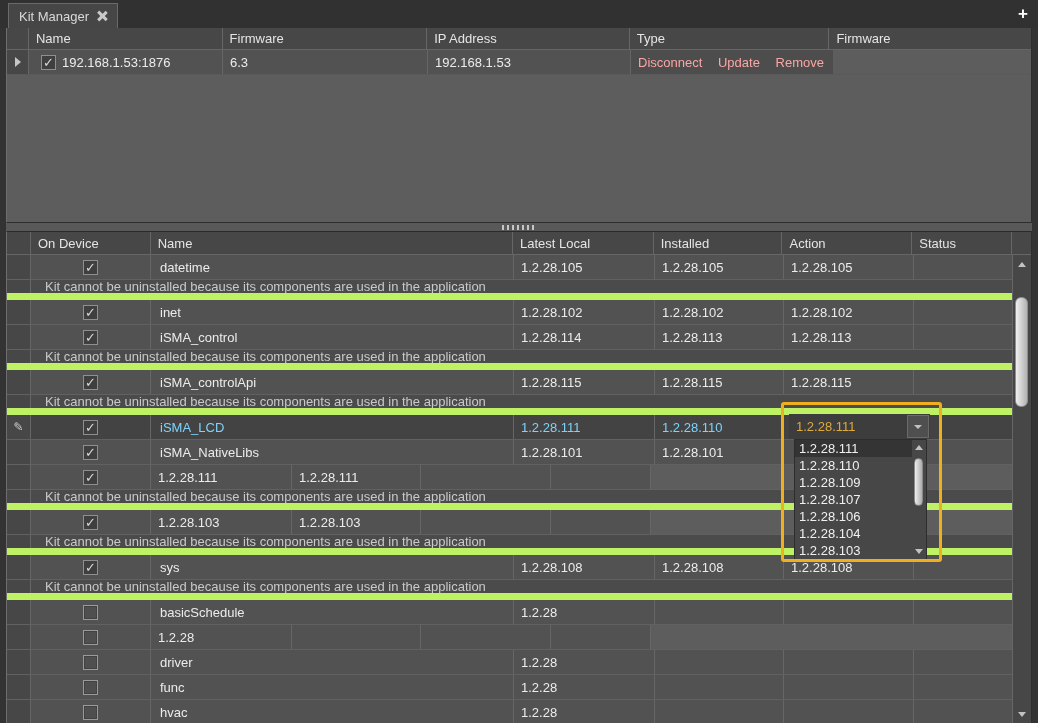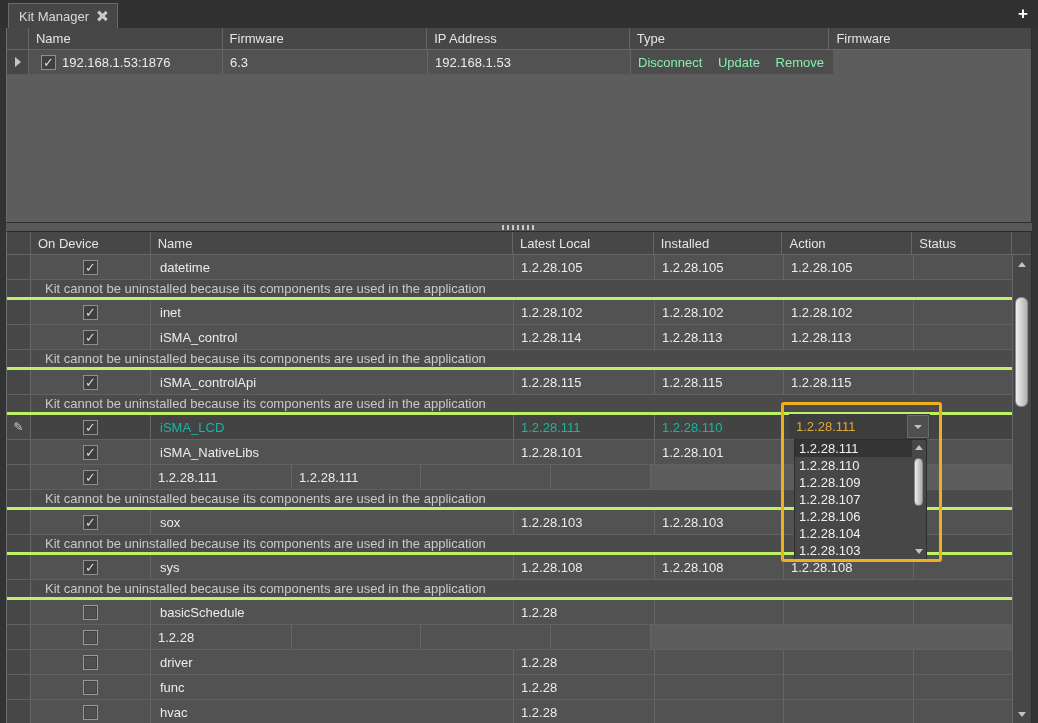--- a/index.html
+++ b/index.html
@@ -42,32 +42,32 @@
   .marker { background:#474747; justify-content:center; color:#cfcfcf; }
 
   
   .hrow.top { height:22px; border-bottom:1px solid #666; }
   .drow.top { height:25px; border-bottom:1px solid #5a5a5a; }
   .t0{width:22px;} .t1{width:194px;} .t2{width:205px;} .t3{width:203px;} .t4{width:200px;} .t5{width:202px; border-right:none;}
   .hcell.pad, .vcell { padding-left:7px; }
   .dcell { background:#525252; }
   .namecell { padding-left:12px; gap:6px; }
   .cmdcell { background:#4d4d4d; display:flex; justify-content:space-between; padding:0 9px 0 7px; }
-  .cmd { color:#86efac; cursor:default; }
+  .cmd { color:#fca5a5; cursor:default; }
   .arrow-right { width:0; height:0; border-top:5px solid transparent; border-bottom:5px solid transparent; border-left:6px solid #c6c6c6; }
 
   
   .hrow.bot { height:23px; border-bottom:1px solid #666; }
   .krow { height:25px; border-bottom:1px solid #616161; }
-  .irow { height:20px; border-bottom:3px solid #bef264; }
+  .irow { height:20px; border-bottom:7px solid #bef264; }
   .c0{width:24px;} .c1{width:120px;} .c2{width:363px;} .c3{width:141px;} .c4{width:129px;}
   .c5{width:130px;} .c6{width:100px;} .c7{width:19px; border-right:none;}
   .krow .cell:not(.marker){ background:#525252; }
   .krow.sel .cell:not(.marker){ background:#434343; }
-  .krow.sel .kname, .krow.sel .ver { color:#14b8a6; }
+  .krow.sel .kname, .krow.sel .ver { color:#7dd3fc; }
   .ondev { justify-content:center; }
   .kname { padding-left:9px; }
   .ver { padding-left:7px; }
   .cinfo { width:983px; background:#4b4b4b; color:#c9c9c9; padding-left:14px; border-right:none; }
   .marker.editpen { font-size:12px; font-style:italic; }
 
   
   .cb { width:15px; height:15px; background:#3f3f3f; border:1px solid #8f8f8f;
         display:inline-flex; align-items:center; justify-content:center;
         font-size:13px; color:#d8d8d8; line-height:13px; }
@@ -246,21 +246,20 @@
   </div>
       <div class="irow">
     <div class="cell marker c0"></div>
     <div class="cell cinfo">Kit cannot be uninstalled because its components are used in the application</div>
   </div>
       <div class="krow">
     <div class="cell marker c0"></div>
     <div class="cell ondev c1">
       <span class="cb on">✓</span>
     </div>
-    <div class="cell kname c2">sox</div>
     <div class="cell ver c3">1.2.28.103</div>
     <div class="cell ver c4">1.2.28.103</div>
     <div class="cell ver c5"></div>
     <div class="cell c6"></div>
   </div>
       <div class="irow">
     <div class="cell marker c0"></div>
     <div class="cell cinfo">Kit cannot be uninstalled because its components are used in the application</div>
   </div>
       <div class="krow">

